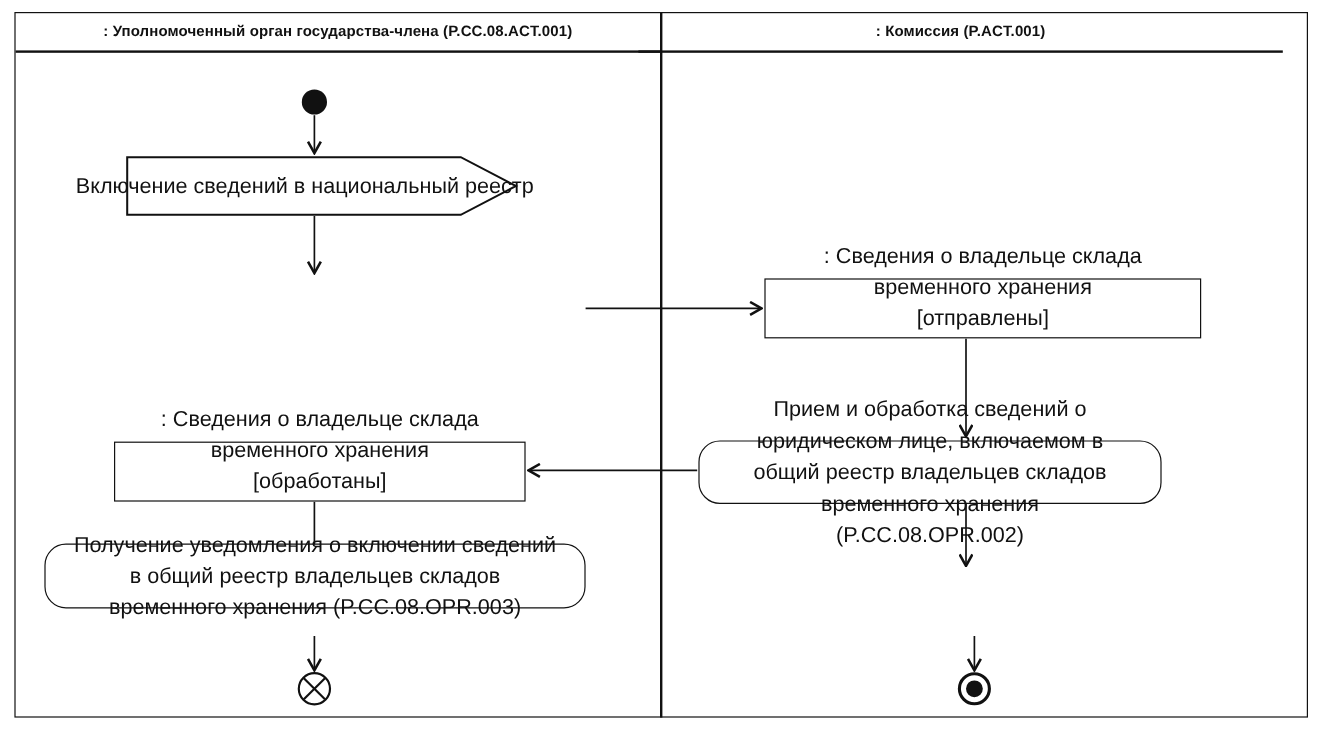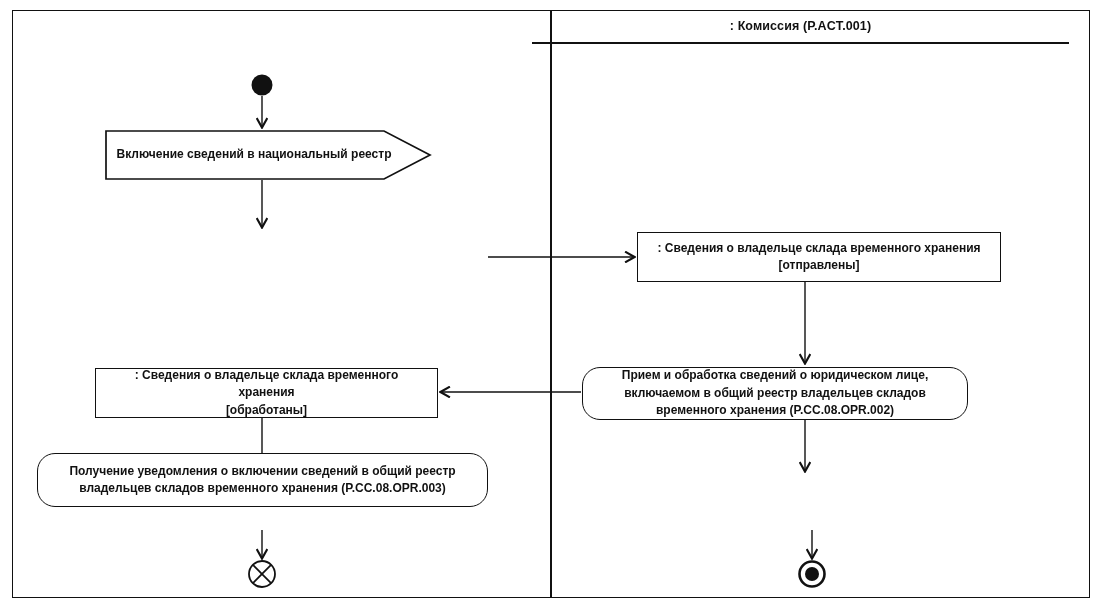--- a/index.html
+++ b/index.html
@@ -32,31 +32,31 @@
   }
   .lane-header.left  { left: 13px;  width: 537px; }
   .lane-header.right { left: 532px; width: 537px; }
 
   svg.layer { position: absolute; left: 0; top: 0; width: 1102px; height: 611px; }
 
   .node {
     position: absolute;
     display: flex; flex-direction: column; align-items: center; justify-content: center;
     text-align: center;
-    font-size: 12px; font-weight: bold; line-height: 1.45;
+    font-size: 18px; font-weight: normal; line-height: 1.45;
     background: #fff;
   }
   .action {
     border: 1.6px solid #111; border-radius: 18px;
     padding: 4px 22px;
   }
   .object {
     border: 1.6px solid #111; border-radius: 0;
     padding: 3px 10px;
-    justify-content: center;
+    justify-content: flex-end;
   }
   .signal-label {
     border: none; background: transparent;
     white-space: nowrap;
   }
 </style>
 </head>
 <body>
 
 <div class="diagram">
@@ -92,20 +92,23 @@
       <line x1="262" y1="418" x2="262" y2="471"></line>
       <line x1="262" y1="530" x2="262" y2="558"></line>
       <line x1="805" y1="420" x2="805" y2="471"></line>
       <line x1="812" y1="530" x2="812" y2="558"></line>
     </g>
   </svg>
 
   <div class="frame"></div>
   <div class="lane-divider"></div>
 
+  <div class="lane-header left">
+    <span>: Уполномоченный орган государства-члена (P.CC.08.ACT.001)</span>
+  </div>
   <div class="lane-header right">
     <span>: Комиссия (P.ACT.001)</span>
   </div>
 
   <div class="node signal-label" style="left:106px; top:131px; width:296px; height:48px;">Включение сведений в национальный реестр</div>
 
 
   <div class="node object" style="left:637px; top:232px; width:364px; height:50px;">
     <div>: Сведения о владельце склада временного хранения</div>
     <div>[отправлены]</div>

